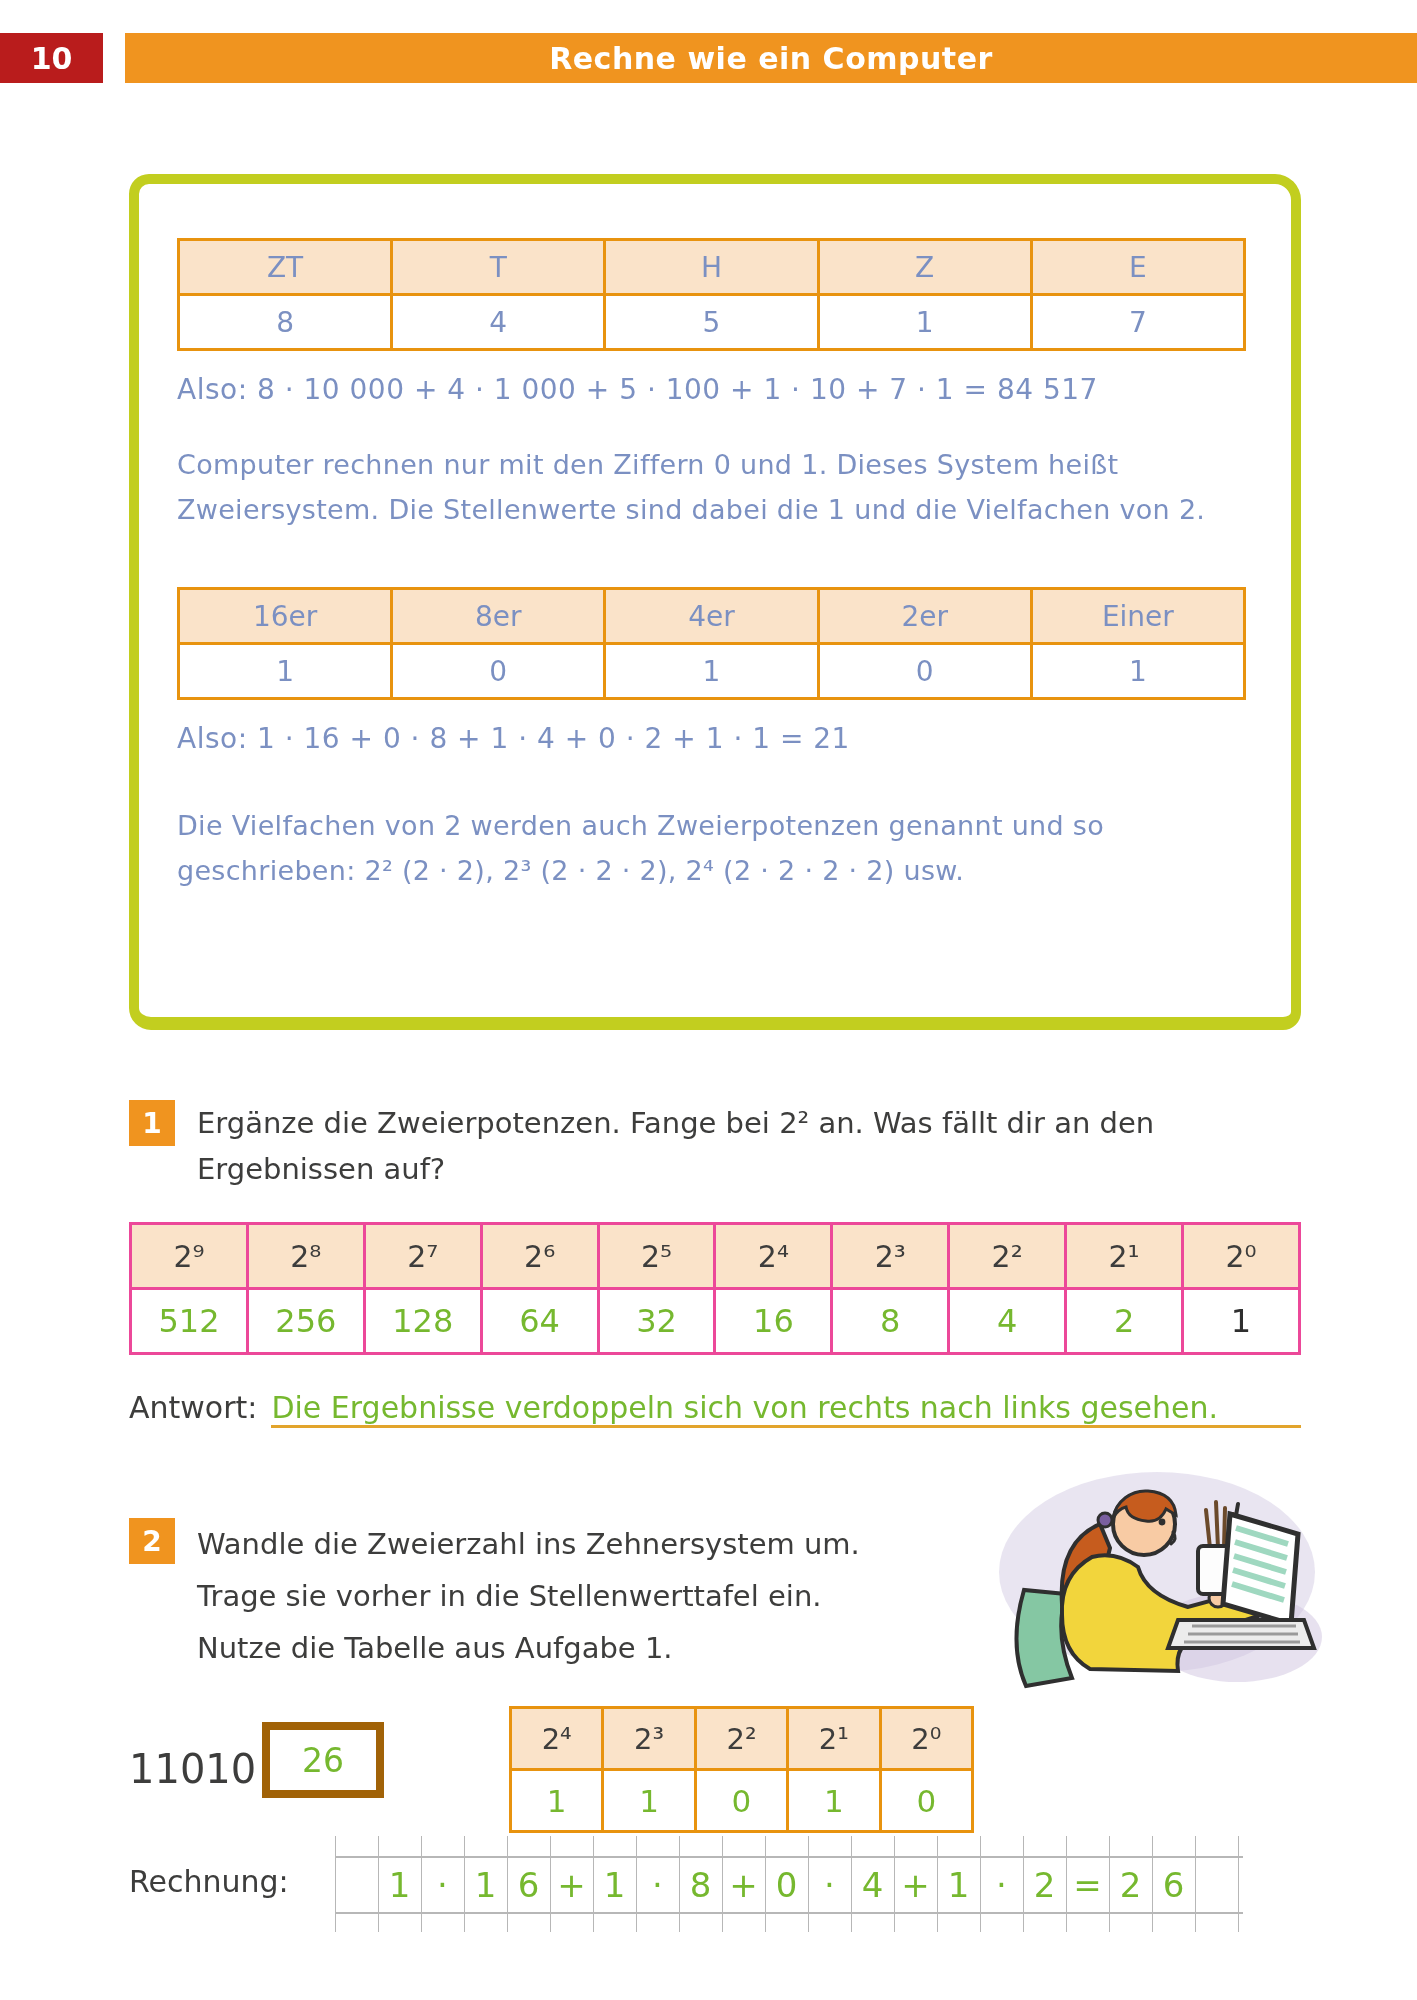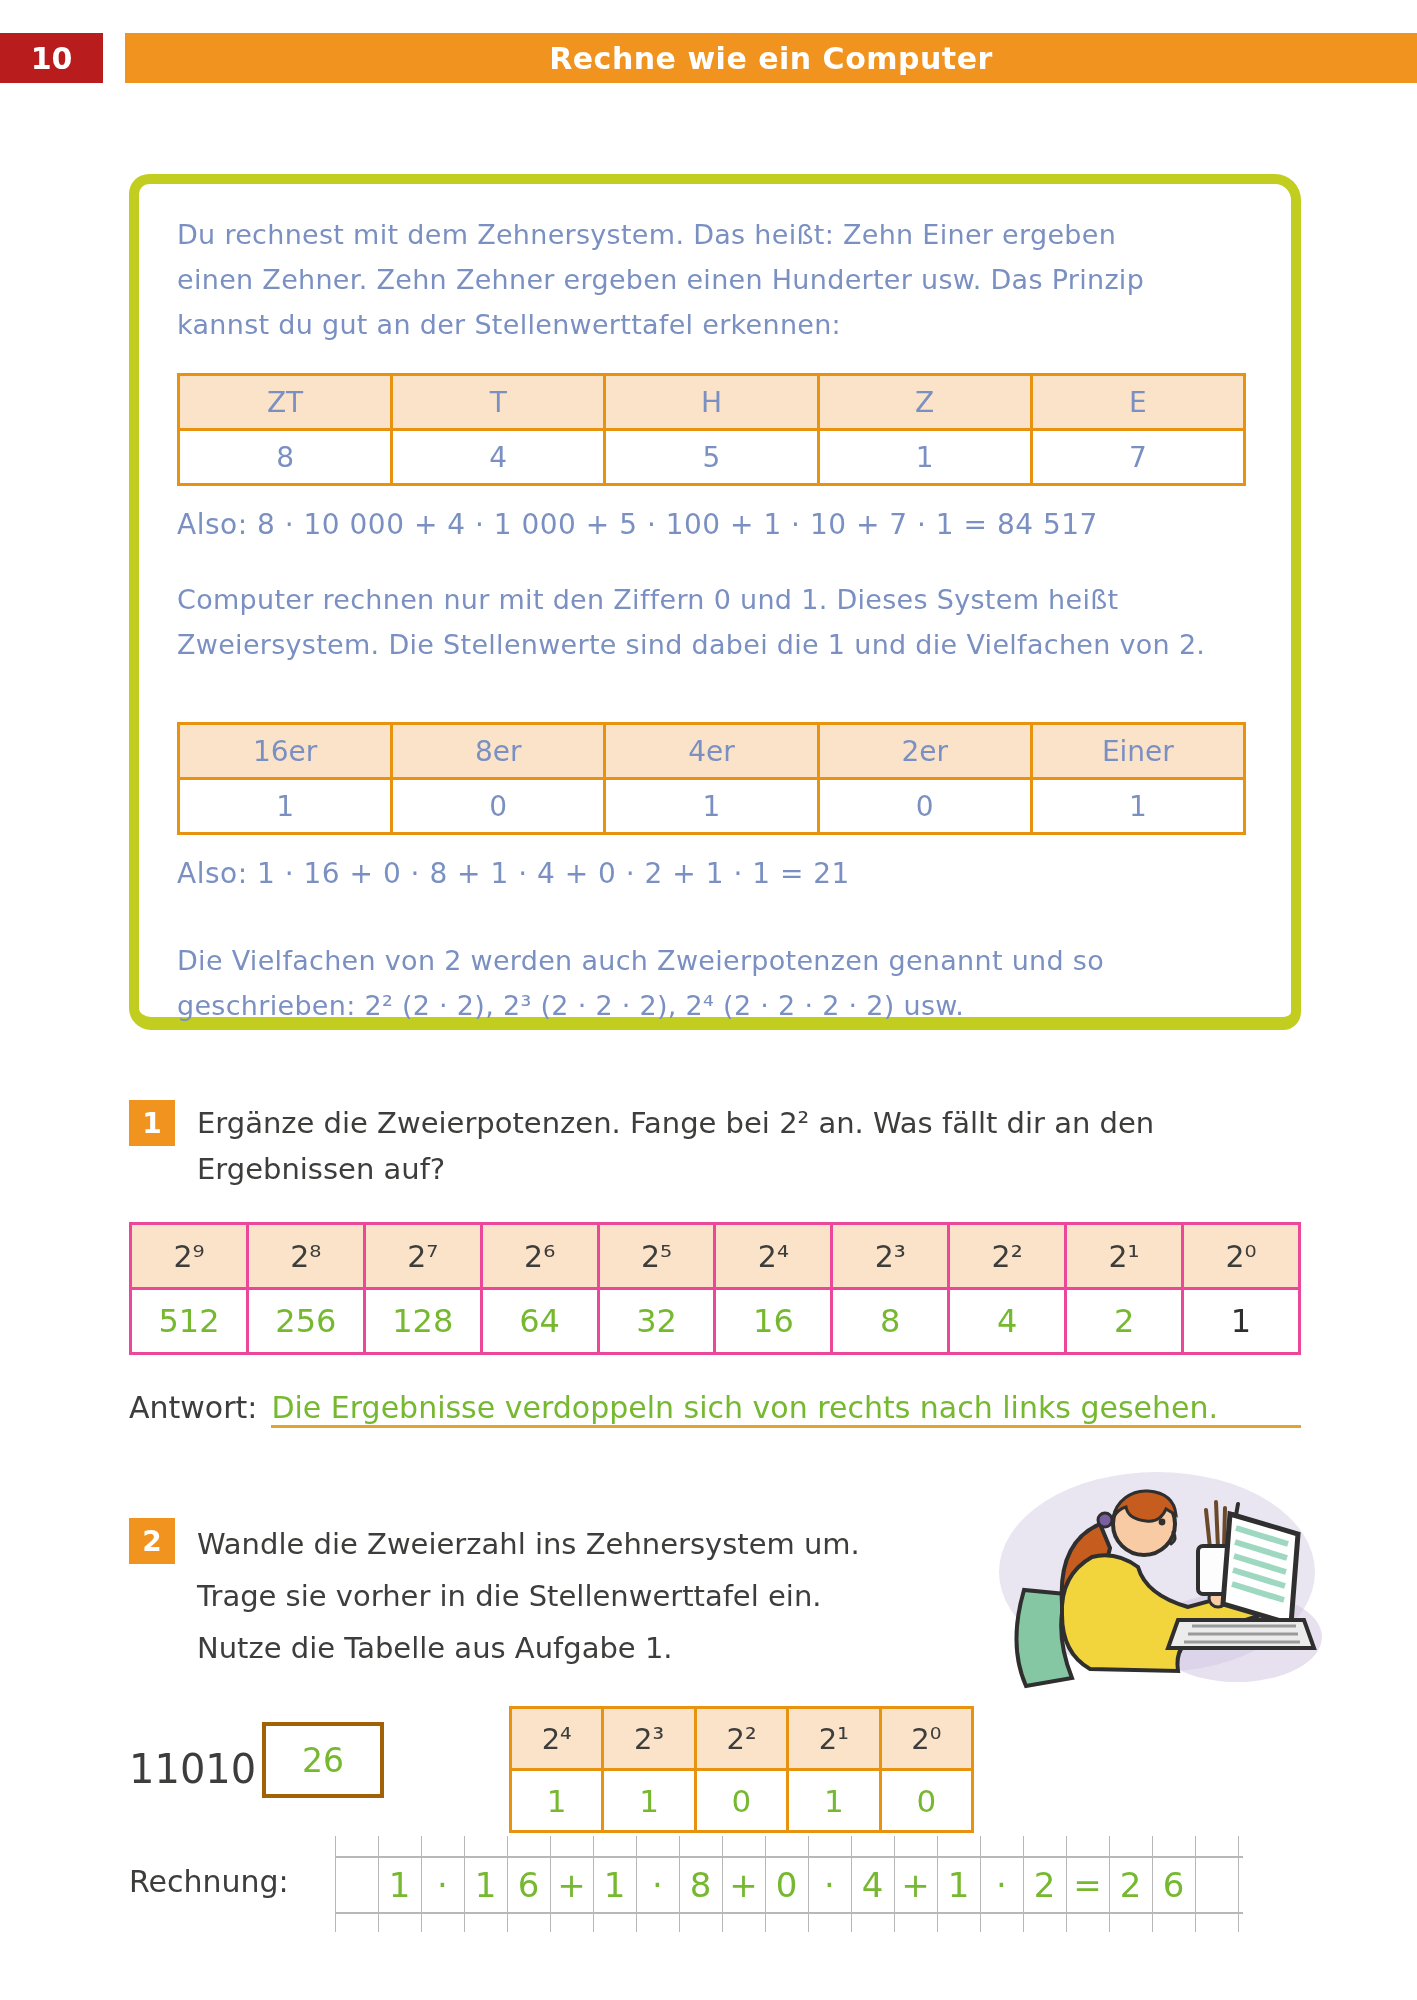--- a/index.html
+++ b/index.html
@@ -71,21 +71,21 @@
   .alabel { color:#3d3d3c; font-size:30px; white-space:nowrap; }
   .aval {
     color:#76b82f; font-size:30px; margin-left:14px; flex:1; white-space:nowrap;
     border-bottom:3px solid #e2a42c; padding-bottom:0;
   }
 
   
   .binlabel { position:absolute; left:129px; top:1746px; color:#3d3d3c; font-size:40px; white-space:nowrap; }
   .resultbox {
     position:absolute; left:262px; top:1722px; width:122px; height:76px;
-    border:4px solid #a16207; box-sizing:border-box; background:#ffffff;
+    border:8px solid #a16207; box-sizing:border-box; background:#ffffff;
     display:flex; align-items:center; justify-content:center;
     color:#76b82f; font-size:33px;
   }
   table.stable {
     position:absolute; left:509px; top:1706px; width:465px;
     border-collapse:collapse; table-layout:fixed;
   }
   table.stable td { border:3px solid #e8930f; height:57px; text-align:center; background:#ffffff; }
   table.stable tr.head td { background:#fae3c9; color:#3d3d3c; font-size:29px; }
   table.stable tr.vals td { color:#76b82f; font-size:31px; }
@@ -114,25 +114,20 @@
 
 <div class="page">
 
   <div class="pagenum">10</div>
   <div class="titlebar">
     <span>Rechne wie ein Computer</span>
   </div>
 
   <div class="infobox">
 
-    <div class="blue para">
-      <div>Du rechnest mit dem Zehnersystem. Das heißt: Zehn Einer ergeben</div>
-      <div>einen Zehner. Zehn Zehner ergeben einen Hunderter usw. Das Prinzip</div>
-      <div>kannst du gut an der Stellenwerttafel erkennen:</div>
-    </div>
 
     <table class="otable t1">
       <tbody>
           <tr class="head">
         <td>ZT</td>
         <td>T</td>
         <td>H</td>
         <td>Z</td>
         <td>E</td>
       </tr>

